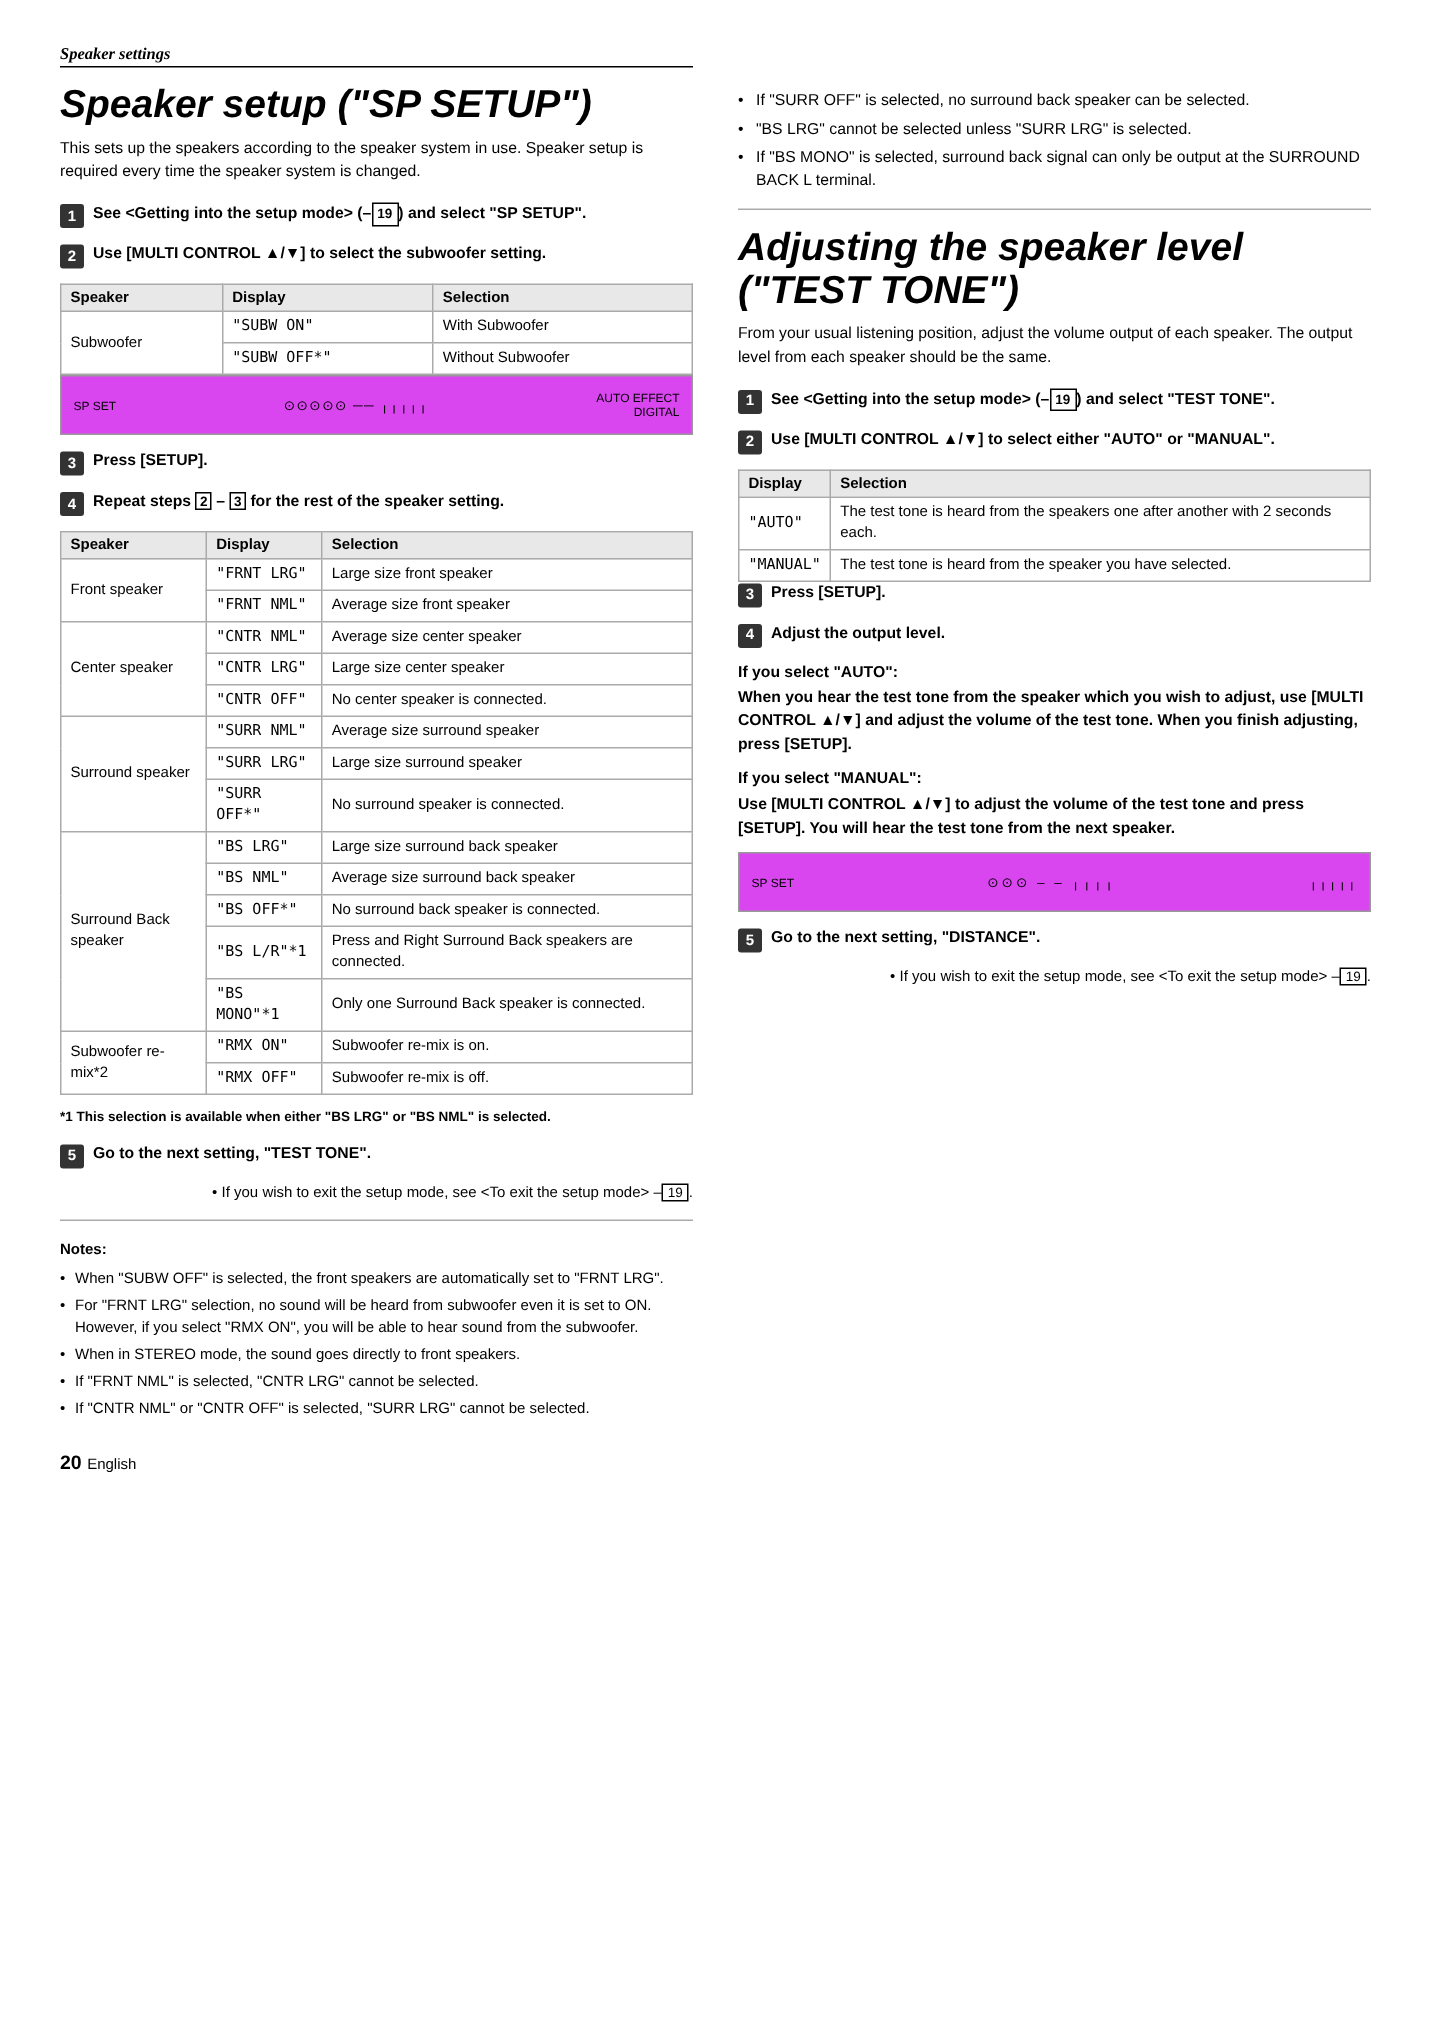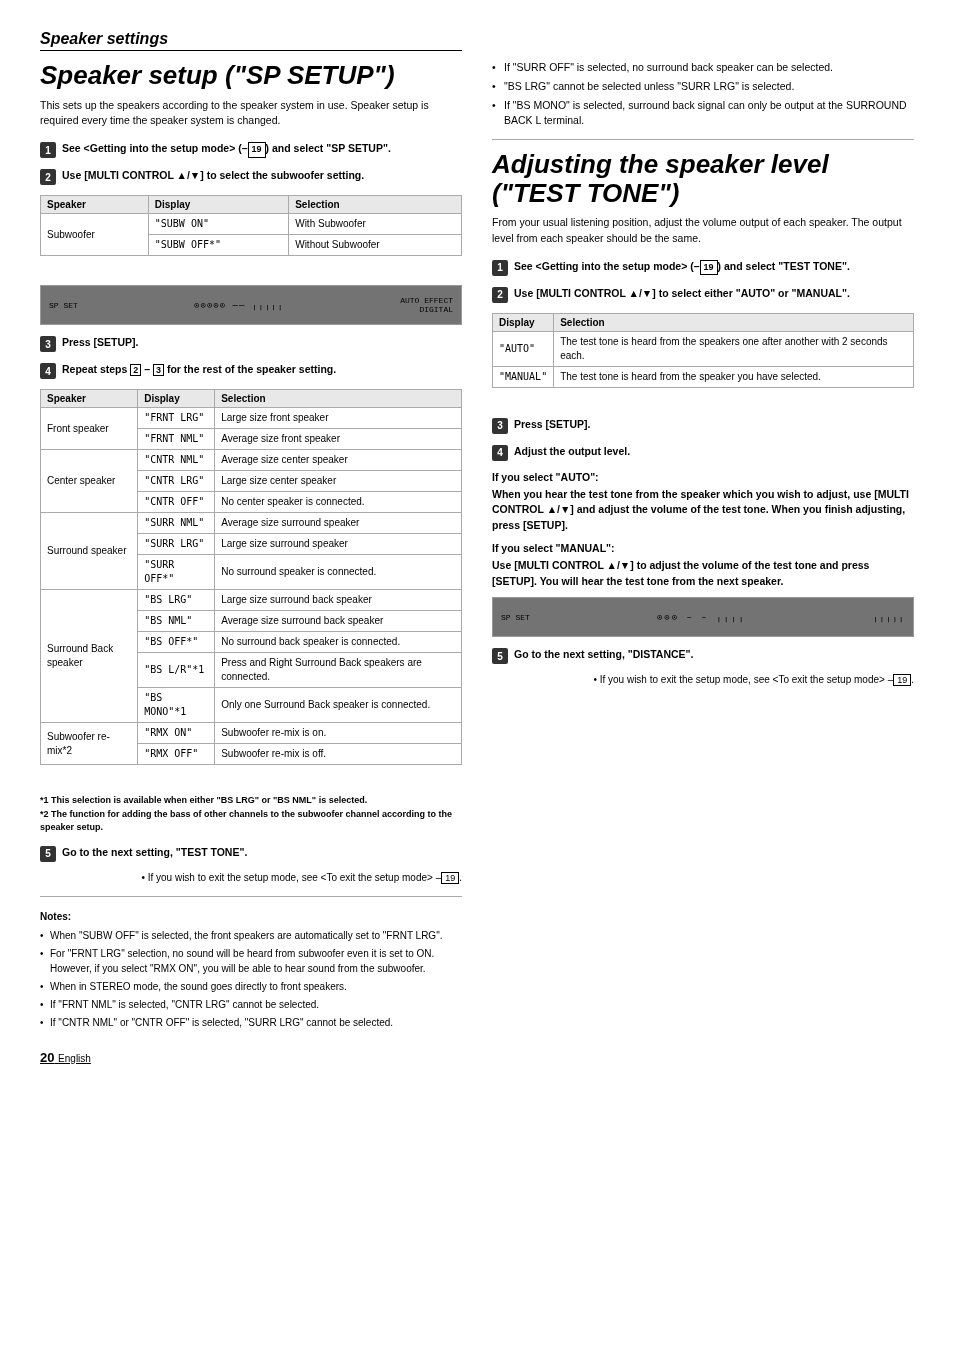--- a/index.html
+++ b/index.html
@@ -15,26 +15,27 @@
     .page-layout {
       display: grid;
       grid-template-columns: 1fr 1fr;
       gap: 0 30px;
     }
     .left-col {}
     .right-col {}
 
     
     .section-header {
-      font-size: 16px;
+      font-size: 11px;
       font-style: italic;
       font-weight: bold;
       border-bottom: 1px solid #000;
       padding-bottom: 2px;
       margin-bottom: 10px;
+      font-family: Liberation Serif, serif;
     }
 
     
     .main-title {
       font-size: 26px;
       font-style: italic;
       font-weight: bold;
       margin-bottom: 8px;
       line-height: 1.1;
     }
@@ -69,21 +70,21 @@
     .step-text {
       font-size: 10.5px;
       line-height: 1.5;
       font-weight: bold;
     }
 
     
     .data-table {
       width: 100%;
       border-collapse: collapse;
-      margin-bottom: 29px;
+      margin-bottom: 0;
       font-size: 10px;
     }
     .data-table th {
       background: #e8e8e8;
       border: 1px solid #aaa;
       padding: 3px 6px;
       text-align: left;
       font-weight: bold;
       font-size: 10px;
     }
@@ -103,23 +104,23 @@
     }
 
     
     .display-diagram {
       border: 1px solid #999;
       padding: 4px 8px;
       margin-bottom: 10px;
       display: flex;
       align-items: center;
       justify-content: space-between;
-      font-family: Liberation Mono, monospace;
+      font-family: Liberation Sans, sans-serif;
       font-size: 9px;
-      background: #737373;
+      background: #d946ef;
       height: 40px;
     }
 
     
     .notes-section {
       margin-top: 10px;
       font-size: 10px;
       line-height: 1.5;
     }
     .notes-title {
@@ -159,21 +160,20 @@
       border: 1px solid #000;
       padding: 0 3px;
       font-size: 9px;
     }
 
     
     .page-number {
       margin-top: 20px;
       font-size: 13px;
       font-weight: bold;
-      text-decoration: underline;
     }
     .page-lang {
       font-size: 10px;
       font-weight: normal;
     }
 
     .bullet-list {
       list-style: none;
       padding: 0;
       margin-bottom: 10px;
@@ -338,21 +338,20 @@
         </tr>
         <tr>
           <td class="display-val">"RMX OFF"</td>
           <td>Subwoofer re-mix is off.</td>
         </tr>
       </tbody>
     </table>
 
     <div class="footnotes">
       <div>*1  This selection is available when either "BS LRG" or "BS NML" is selected.</div>
-      <div>*2  The function for adding the bass of other channels to the subwoofer channel according to the speaker setup.</div>
     </div>
 
     <div class="step" style="margin-top:10px;">
       <span class="step-num">5</span>
       <span class="step-text">Go to the next setting, "TEST TONE".</span>
     </div>
     <div class="goto-note">
       • If you wish to exit the setup mode, see &lt;To exit the setup mode&gt; –<span class="page-ref">19</span>.
     </div>
 

